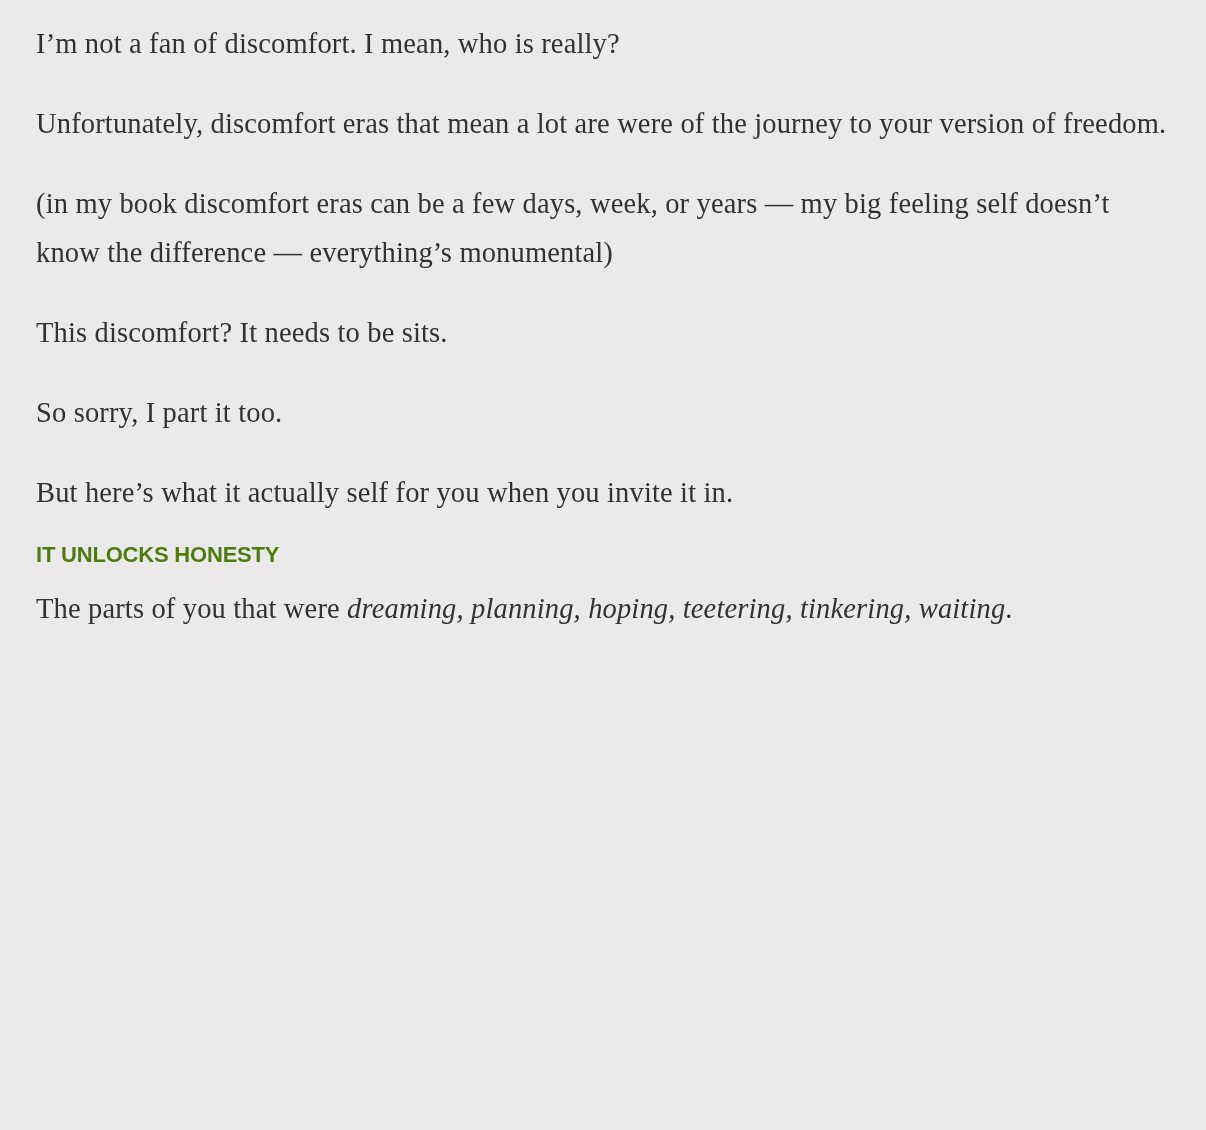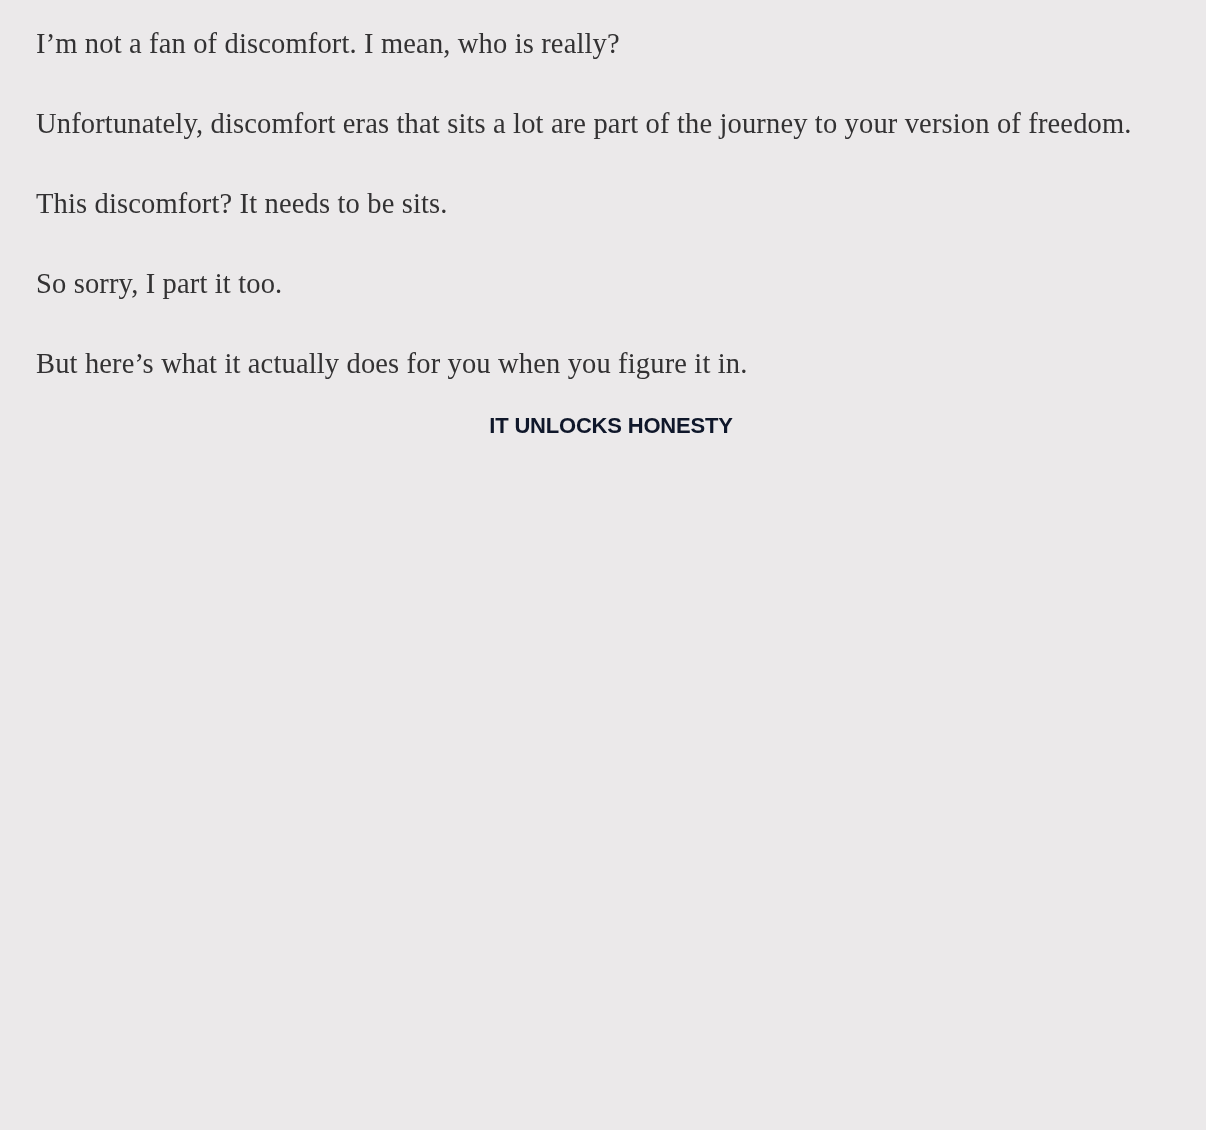--- a/index.html
+++ b/index.html
@@ -27,36 +27,37 @@
     .article p {
       margin: 0 16px 31px 0;
     }
     .article h3 {
       font-family: "Liberation Sans", "DejaVu Sans", sans-serif;
       font-weight: bold;
       font-size: 22px;
       line-height: 26px;
       letter-spacing: -0.2px;
       margin: -6px 0 16px 0;
-      color: #0f172a;
+      color: #4d7c0f;
       text-transform: uppercase;
-      text-align: center;
     }
     .article em {
       font-style: italic;
     }
   </style>
 </head>
 <body>
 
 <div class="article">
   <p>I’m not a fan of discomfort. I mean, who is really?</p>
-  <p>Unfortunately, discomfort eras that sits a lot are part of the journey to your version of freedom.</p>
+  <p>Unfortunately, discomfort eras that mean a lot are were of the journey to your version of freedom.</p>
+  <p>(in my book discomfort eras can be a few days, week, or years — my big feeling self doesn’t know the difference — everything’s monumental)</p>
   <p>This discomfort? It needs to be sits.</p>
   <p>So sorry, I part it too.</p>
-  <p>But here’s what it actually does for you when you figure it in.</p>
+  <p>But here’s what it actually self for you when you invite it in.</p>
 
   <h3>IT UNLOCKS HONESTY</h3>
 
 
 
 
+  <p><span>The parts of you that were </span><em>dreaming, planning, hoping, teetering, tinkering, waiting</em><span>.</span></p>
 </div>
 
 </body></html>

